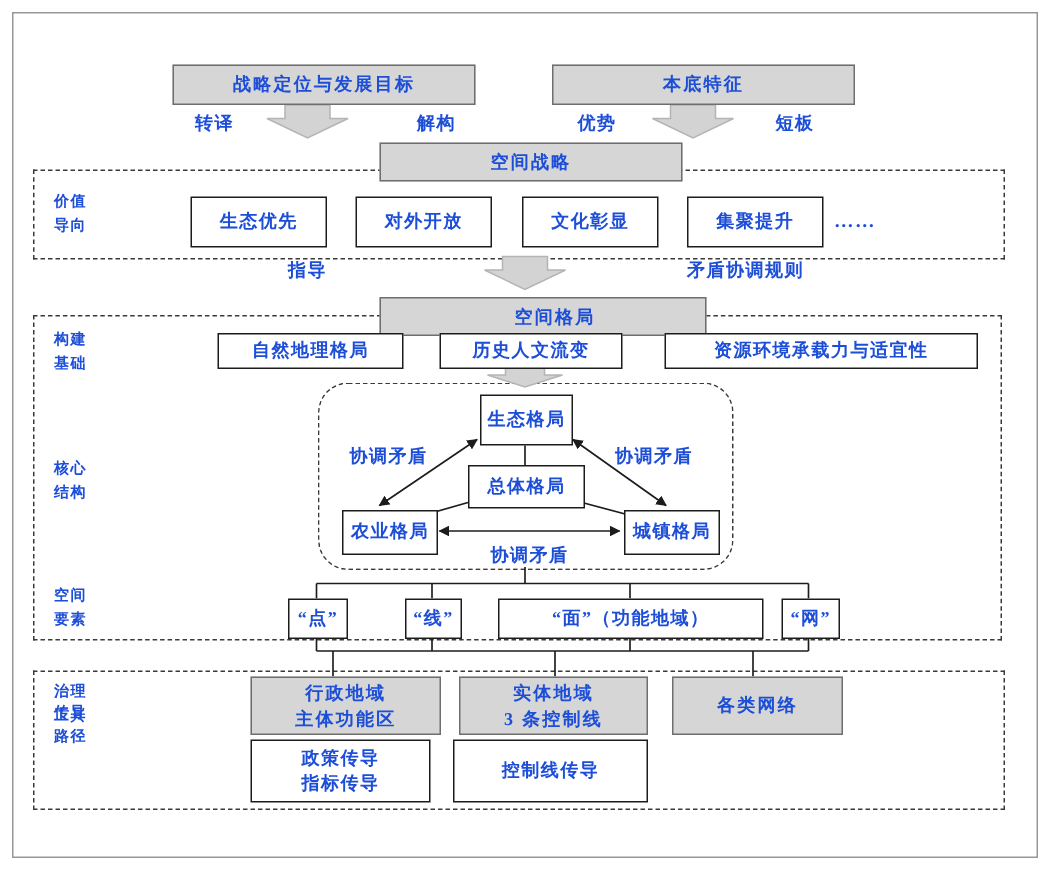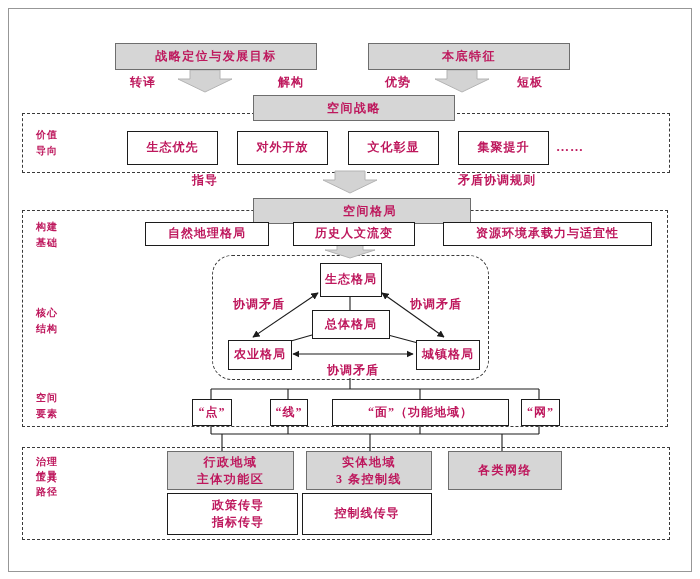--- a/index.html
+++ b/index.html
@@ -1,18 +1,18 @@
 <!DOCTYPE html>
 <html style="--box-fill: #d6d6d6; --box-border: #6e6e6e; --arrow-fill: #d3d3d3; --arrow-edge: #b4b4b4; --line-color: #1c1c1c; --dash-color: #3a3a3a; --outer-border: #979797;"><head>
 <meta charset="utf-8">
 <style>
   html,body { margin:0; padding:0; background:#fff; }
   .canvas {
     position:relative; width:700px; height:579px; background:#ffffff;
-    font-family:"Liberation Serif","DejaVu Serif",serif; color:#be185d;
+    font-family:"Liberation Serif","DejaVu Serif",serif; color:#1d4ed8;
     overflow:hidden;
   }
   .outer-frame {
     position:absolute; left:8px; top:8px; width:682px; height:562px;
     border:1px solid var(--outer-border,#979797); z-index:0;
   }
   .gbox {
     position:absolute; background:var(--box-fill,#d6d6d6);
     border:1px solid var(--box-border,#6e6e6e);
     display:flex; align-items:center; justify-content:center;
@@ -173,21 +173,21 @@
   <div class="gbox" style="left:306px; top:451px; width:124px; height:37px;">
     <span>实体地域
 3 条控制线</span>
   </div>
   <div class="gbox" style="left:448px; top:451px; width:112px; height:37px;">
     <span>各类网络</span>
   </div>
 
   <div class="rowlabel" style="left:36px; top:468px;text-align:center;">传导
 路径</div>
-  <div class="wbox" style="left:167px; top:493px; width:118px; height:40px;padding-left:11px;">
+  <div class="wbox" style="left:167px; top:493px; width:118px; height:40px;">
     <span>政策传导
 指标传导</span>
   </div>
   <div class="wbox" style="left:302px; top:493px; width:128px; height:40px;">
     <span>控制线传导</span>
   </div>
 
 </div>
 
 </body></html>

